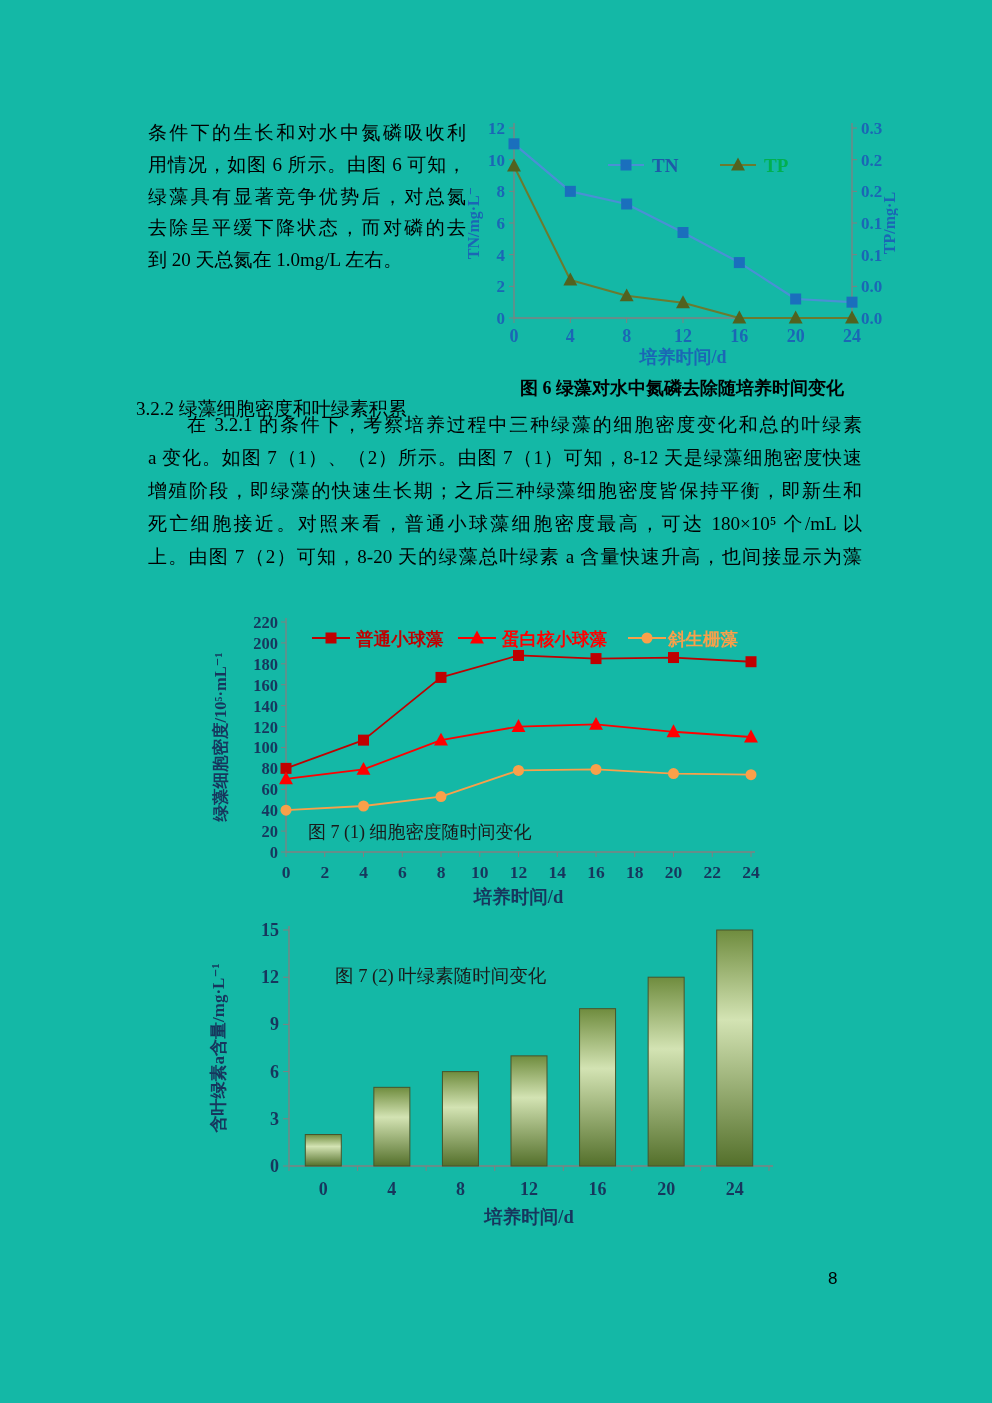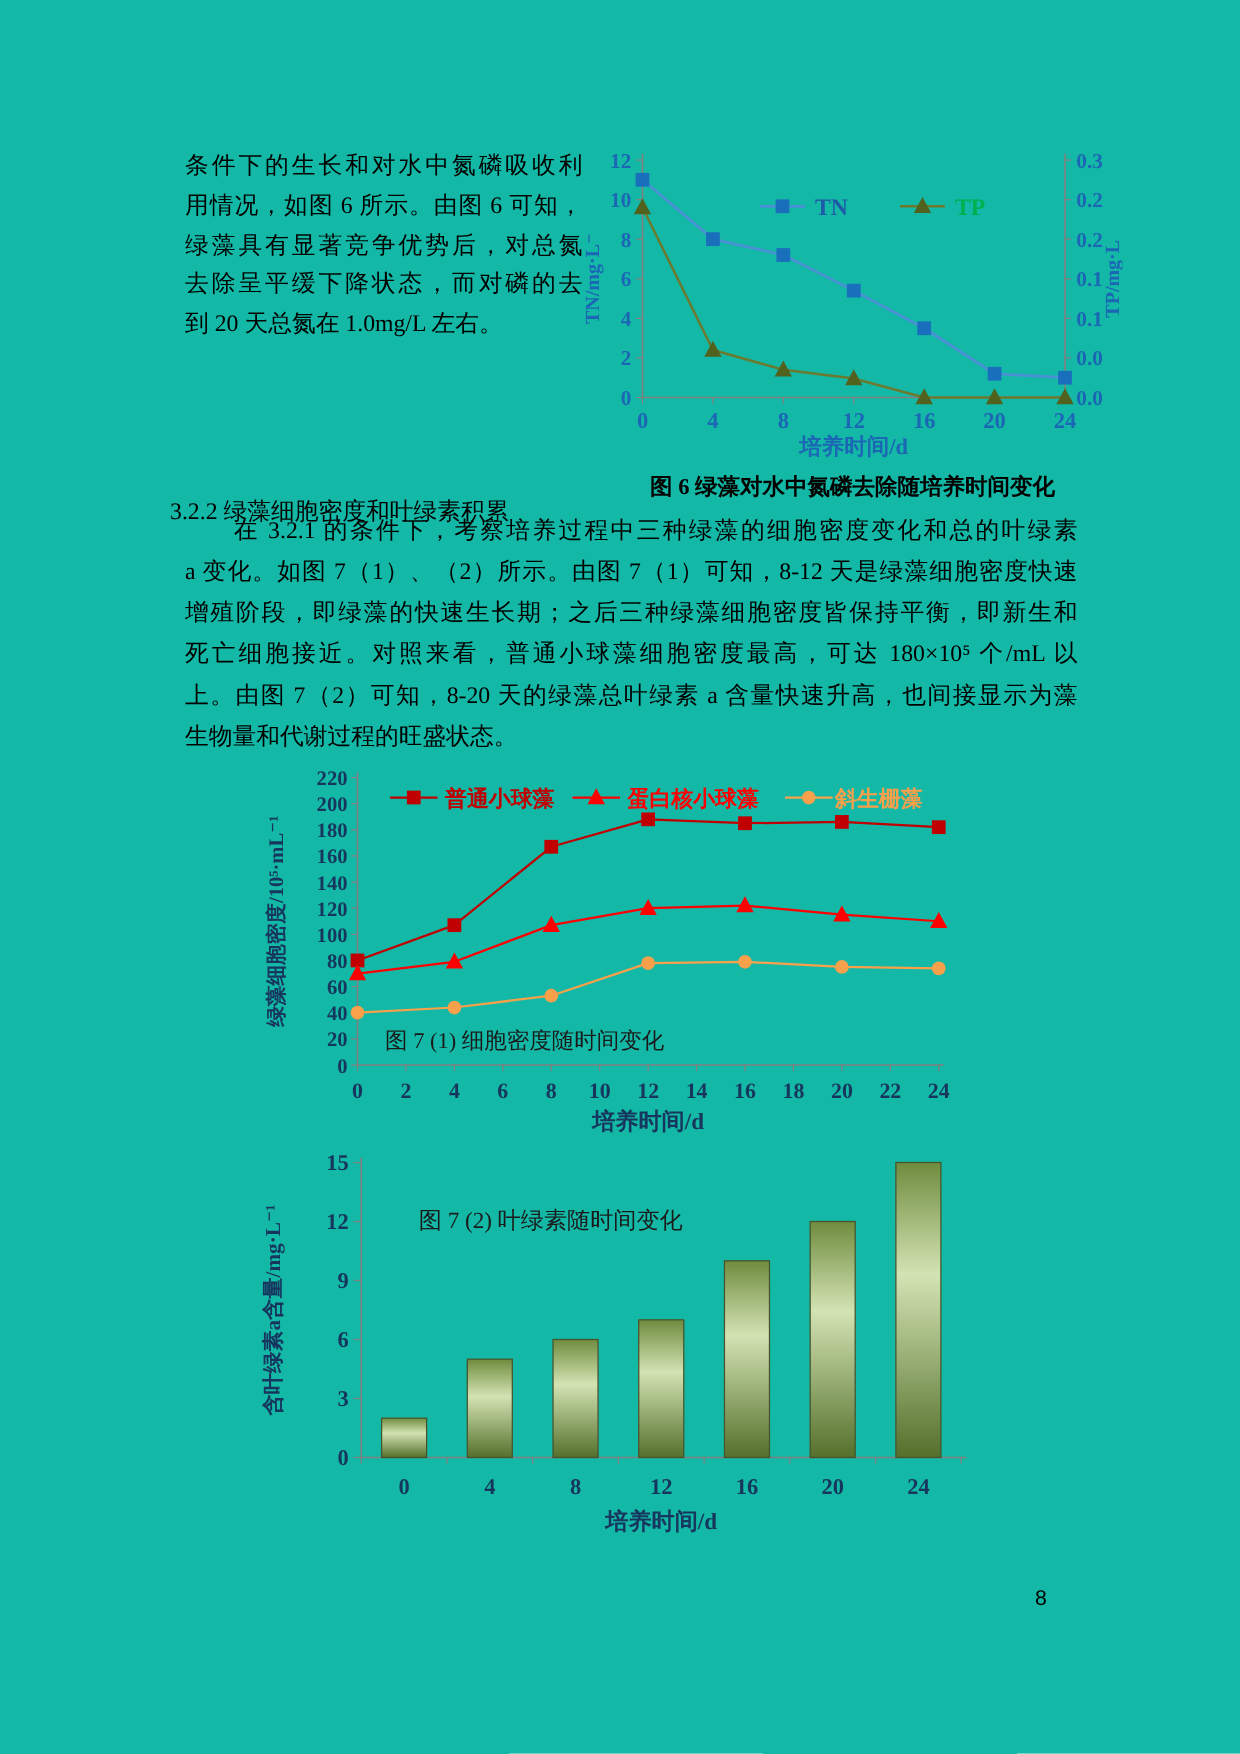--- a/index.html
+++ b/index.html
@@ -117,21 +117,20 @@
         </svg></div>
     <figcaption class="fig6-caption">图 6 绿藻对水中氮磷去除随培养时间变化</figcaption>
   </figure>
 
   <div class="para">
     <div class="line j first">在 3.2.1 的条件下，考察培养过程中三种绿藻的细胞密度变化和总的叶绿素</div>
     <div class="line j">a 变化。如图 7（1）、（2）所示。由图 7（1）可知，8-12 天是绿藻细胞密度快速</div>
     <div class="line j">增殖阶段，即绿藻的快速生长期；之后三种绿藻细胞密度皆保持平衡，即新生和</div>
     <div class="line j">死亡细胞接近。对照来看，普通小球藻细胞密度最高，可达 180×10⁵ 个/mL 以</div>
     <div class="line j">上。由图 7（2）可知，8-20 天的绿藻总叶绿素 a 含量快速升高，也间接显示为藻</div>
-    <div class="line">生物量和代谢过程的旺盛状态。</div>
   </div>
 
   <div class="fig71" id="fig71-mount"><svg width="566" height="304" viewBox="0 0 566 304">
         <line x1="76" y1="8" x2="76" y2="242" stroke="#808080" stroke-width="1.3"></line>
         <line x1="76" y1="242" x2="545" y2="242" stroke="#808080" stroke-width="1.3"></line>
         <line x1="71" y1="242" x2="76" y2="242" stroke="#808080"></line>
         <text x="68" y="248" font-family="&quot;Liberation Serif&quot;,&quot;DejaVu Serif&quot;,serif" text-anchor="end" font-size="16.5px" font-weight="bold" fill="#17365d">0</text>
         <line x1="71" y1="221.0909090909091" x2="76" y2="221.0909090909091" stroke="#808080"></line>
         <text x="68" y="227.0909090909091" font-family="&quot;Liberation Serif&quot;,&quot;DejaVu Serif&quot;,serif" text-anchor="end" font-size="16.5px" font-weight="bold" fill="#17365d">20</text>
         <line x1="71" y1="200.1818181818182" x2="76" y2="200.1818181818182" stroke="#808080"></line>

